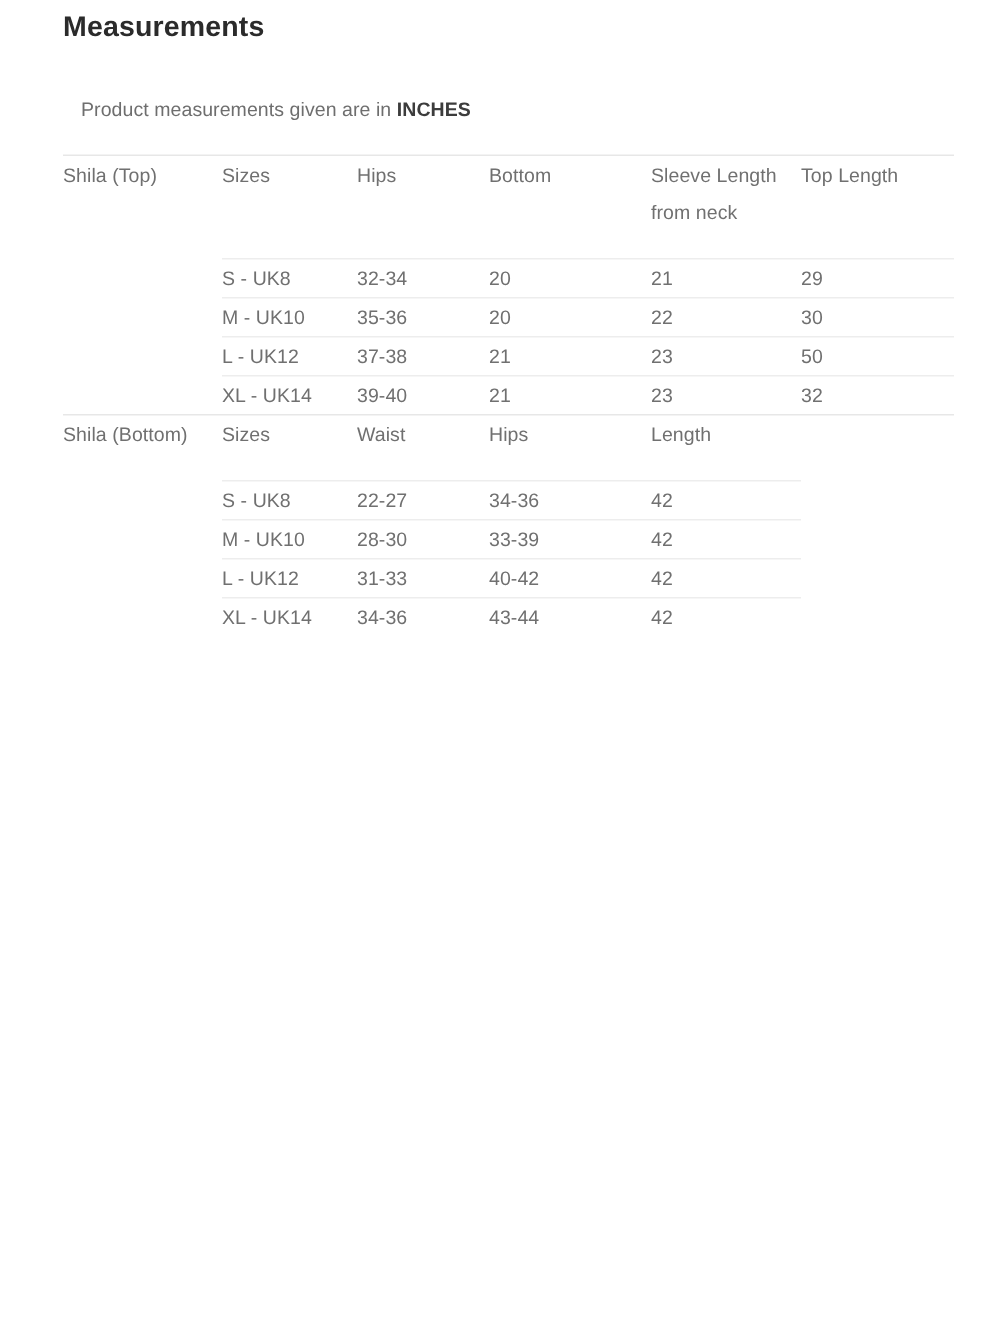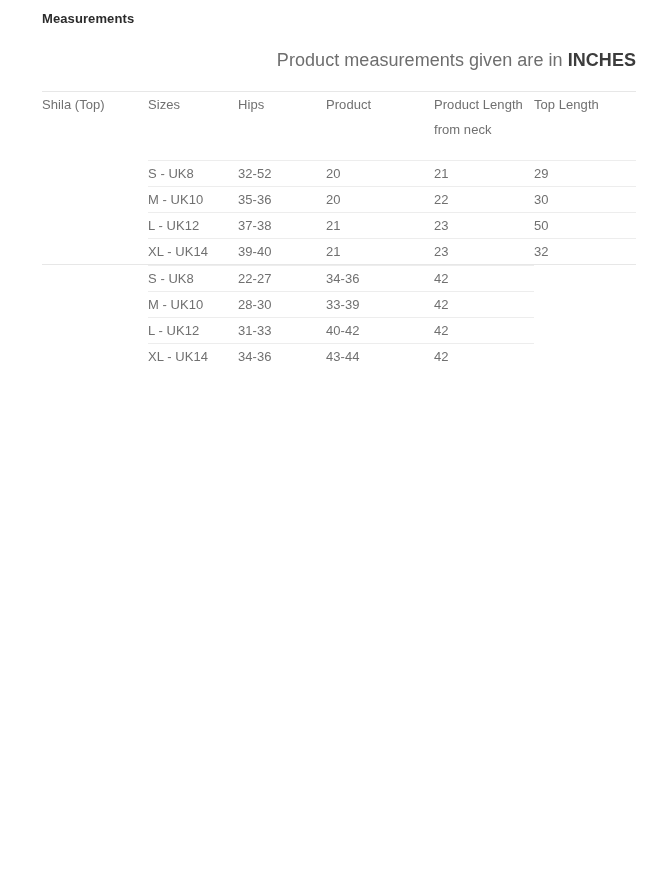--- a/index.html
+++ b/index.html
@@ -15,36 +15,35 @@
     overflow: hidden;
   }
   .page {
     position: relative;
     width: 660px;
     height: 880px;
     box-sizing: border-box;
     padding: 0 24px 0 42px;
   }
   .page-title {
-    font-size: 13px;
+    font-size: 19px;
     font-weight: bold;
     color: #2b2b2b;
     letter-spacing: 0.1px;
     margin: 0;
     padding-top: 8px;
     line-height: 22px;
   }
   .subtitle {
-    font-size: 18px;
+    font-size: 13px;
     color: #6e6e6e;
-    margin: 0;
+    margin: 12px;
     padding-top: 22px;
     line-height: 17px;
     letter-spacing: 0.05px;
-    text-align: right;
   }
   .subtitle .unit {
     font-weight: bold;
     color: #3c3c3c;
   }
   .rule-top {
     height: 1px;
     background: #e7e7e7;
     margin-top: 22px;
     width: 594px;
@@ -125,36 +124,36 @@
         <col class="c-a">
         <col class="c-b">
         <col class="c-c">
         <col class="c-d">
     </colgroup>
     <tbody>
       <tr class="hdr">
         <td class="cell-label wrap">Shila (Top)</td>
         <td class="cell wrap">Sizes</td>
         <td class="cell wrap">Hips</td>
-        <td class="cell wrap">Product</td>
-        <td class="cell wrap">Product Length from neck</td>
+        <td class="cell wrap">Bottom</td>
+        <td class="cell wrap">Sleeve Length from neck</td>
         <td class="cell wrap">Top Length</td>
       </tr>
 
       <tr class="div">
         <td class="spacer-cell"></td>
         <td colspan="5">
             <div class="line-inner"></div>
           </td>
       </tr>
 
       <tr>
         <td class="cell-label"></td>
         <td class="cell wrap">S - UK8</td>
-        <td class="cell">32-52</td>
+        <td class="cell">32-34</td>
         <td class="cell">20</td>
         <td class="cell">21</td>
         <td class="cell">29</td>
       </tr>
 
       <tr class="div">
         <td class="spacer-cell"></td>
         <td colspan="5">
             <div class="line-inner"></div>
           </td>
@@ -212,20 +211,28 @@
   <table class="size-table tbl-bottom">
     <colgroup>
       <col class="c-label">
         <col class="c-size">
         <col class="c-a">
         <col class="c-b">
         <col class="c-c">
         <col class="c-d">
     </colgroup>
     <tbody>
+      <tr class="hdr">
+        <td class="cell-label wrap">Shila (Bottom)</td>
+        <td class="cell wrap">Sizes</td>
+        <td class="cell wrap">Waist</td>
+        <td class="cell wrap">Hips</td>
+        <td class="cell wrap">Length</td>
+        <td class="cell"></td>
+      </tr>
 
       <tr class="div">
         <td class="spacer-cell"></td>
         <td colspan="4">
             <div class="line-inner"></div>
           </td>
         <td class="spacer-cell"></td>
       </tr>
 
       <tr>

